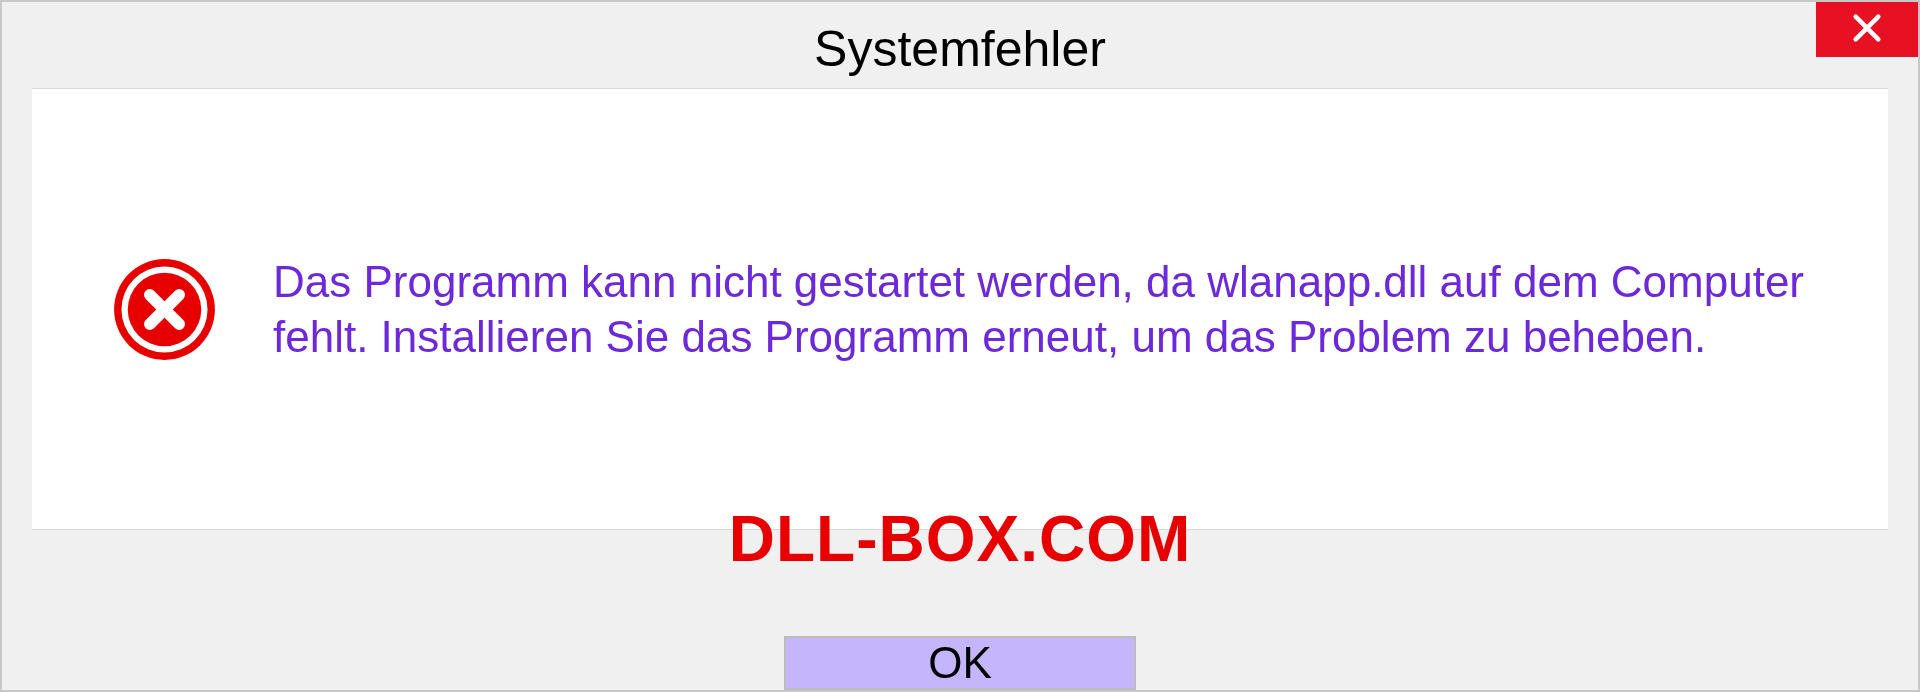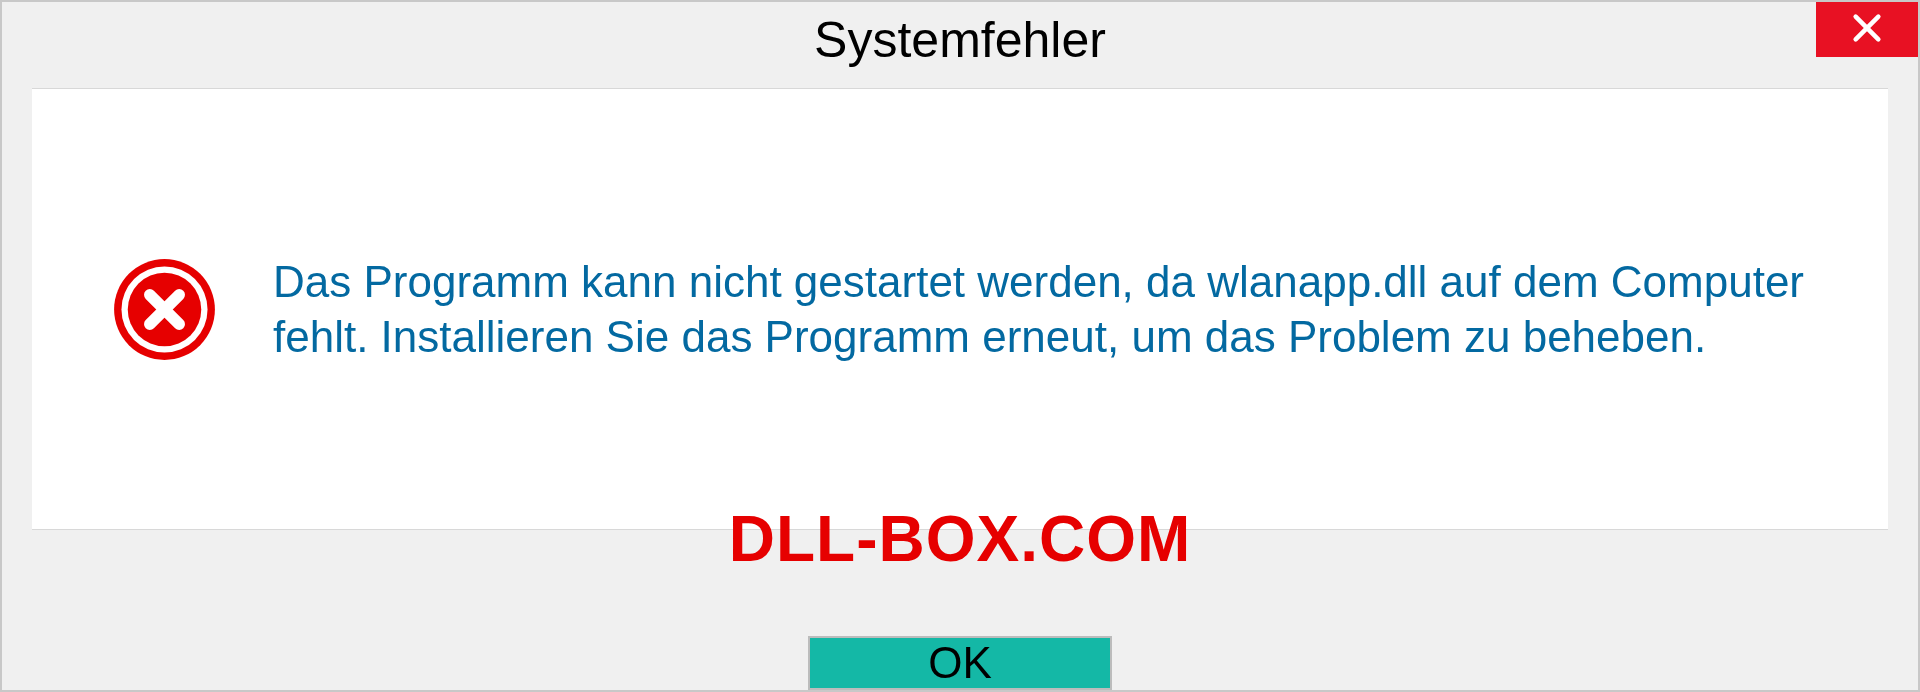--- a/index.html
+++ b/index.html
@@ -18,21 +18,21 @@
       width: 100%;
       height: 100%;
       background: #f0f0f0;
       border: 2px solid #c8c8c8;
       display: flex;
       flex-direction: column;
     }
     .titlebar {
       height: 76px;
       display: flex;
-      align-items: center;
+      align-items: flex-end;
       justify-content: center;
       position: relative;
       background: #f0f0f0;
     }
     .title {
       font-size: 50px;
       font-weight: 400;
       color: #000;
     }
     .close-btn {
@@ -63,44 +63,44 @@
       gap: 56px;
     }
     .error-icon {
       width: 105px;
       height: 105px;
       flex-shrink: 0;
     }
     .message {
       font-size: 44px;
       line-height: 1.25;
-      color: #0369a1;
+      color: #6d28d9;
       font-weight: 400;
     }
     .footer {
       height: 160px;
       display: flex;
       align-items: center;
       justify-content: flex-end;
       padding: 0 36px;
       gap: 60px;
       background: #f0f0f0;
       flex-direction: column;
     }
     .watermark {
       font-size: 64px;
       font-weight: 800;
       color: #e60000;
       letter-spacing: 1px;
       font-family: Arial, sans-serif;
     }
     .ok-btn {
-      width: 304px;
+      width: 352px;
       height: 80px;
-      background: #14b8a6;
+      background: #c4b5fd;
       border: 2px solid #bcbcbc;
       font-size: 44px;
       color: #000;
       display: flex;
       align-items: center;
       justify-content: center;
       cursor: pointer;
     }
   </style>
 </head>

